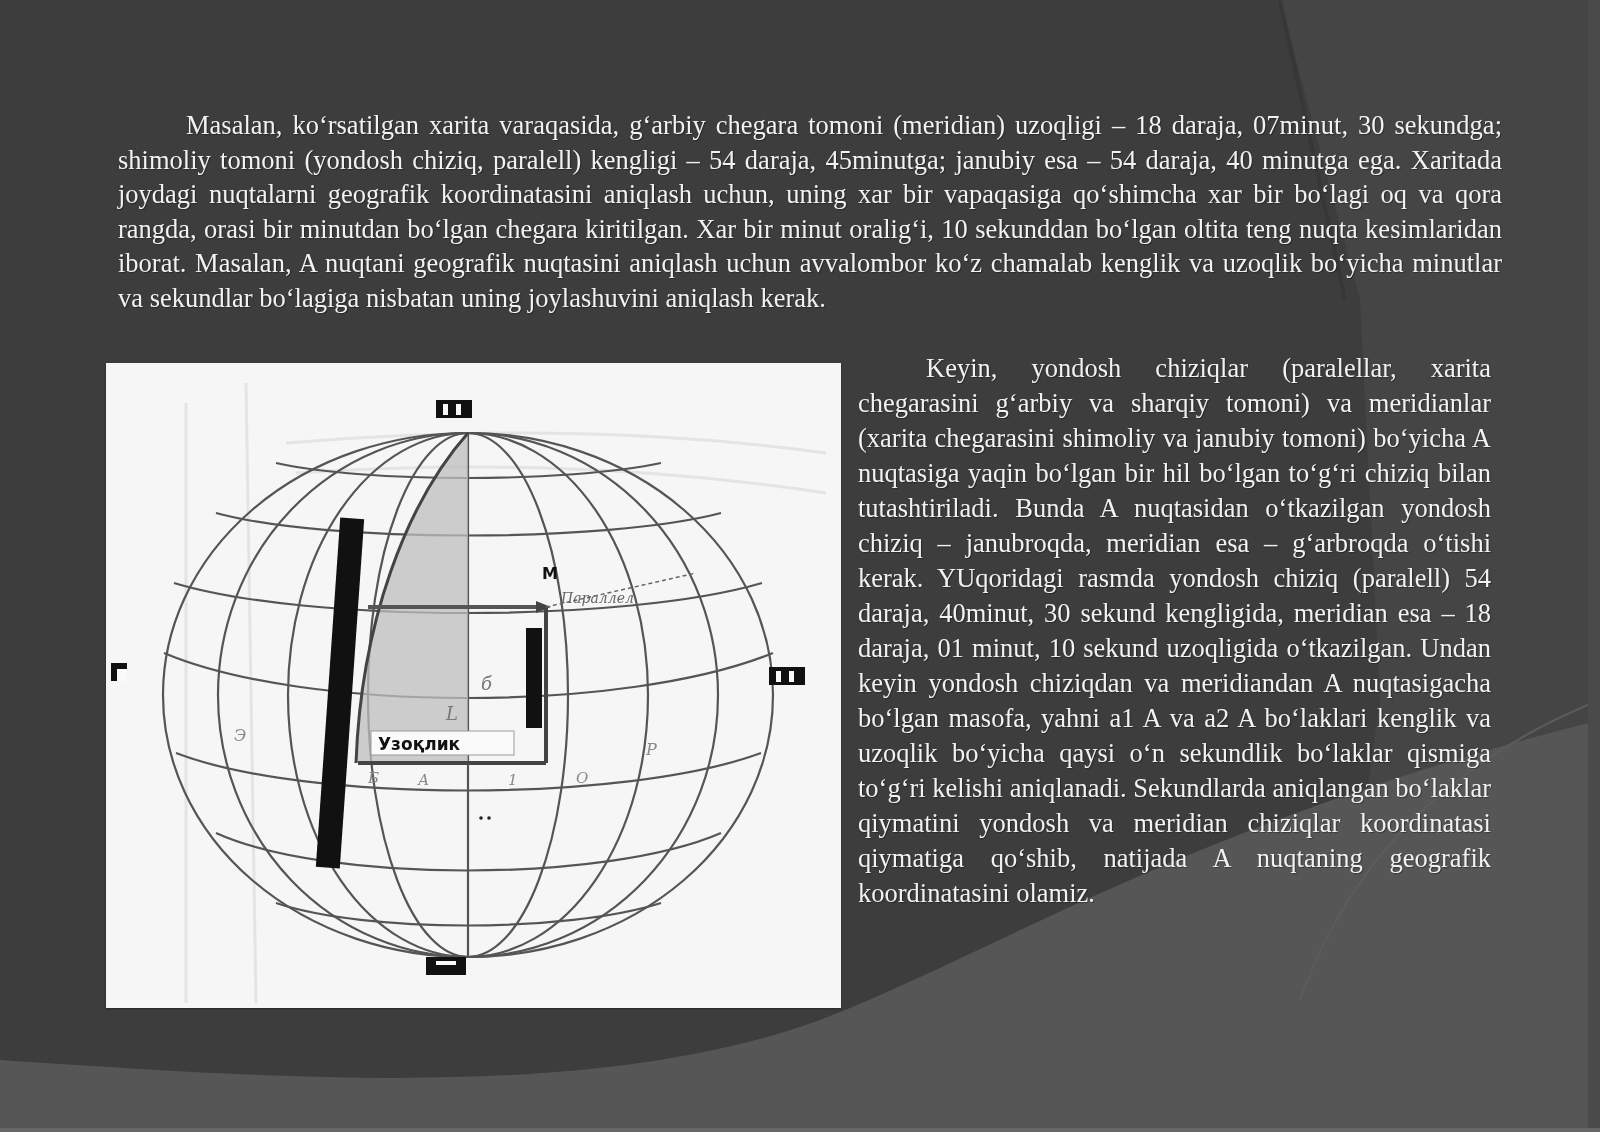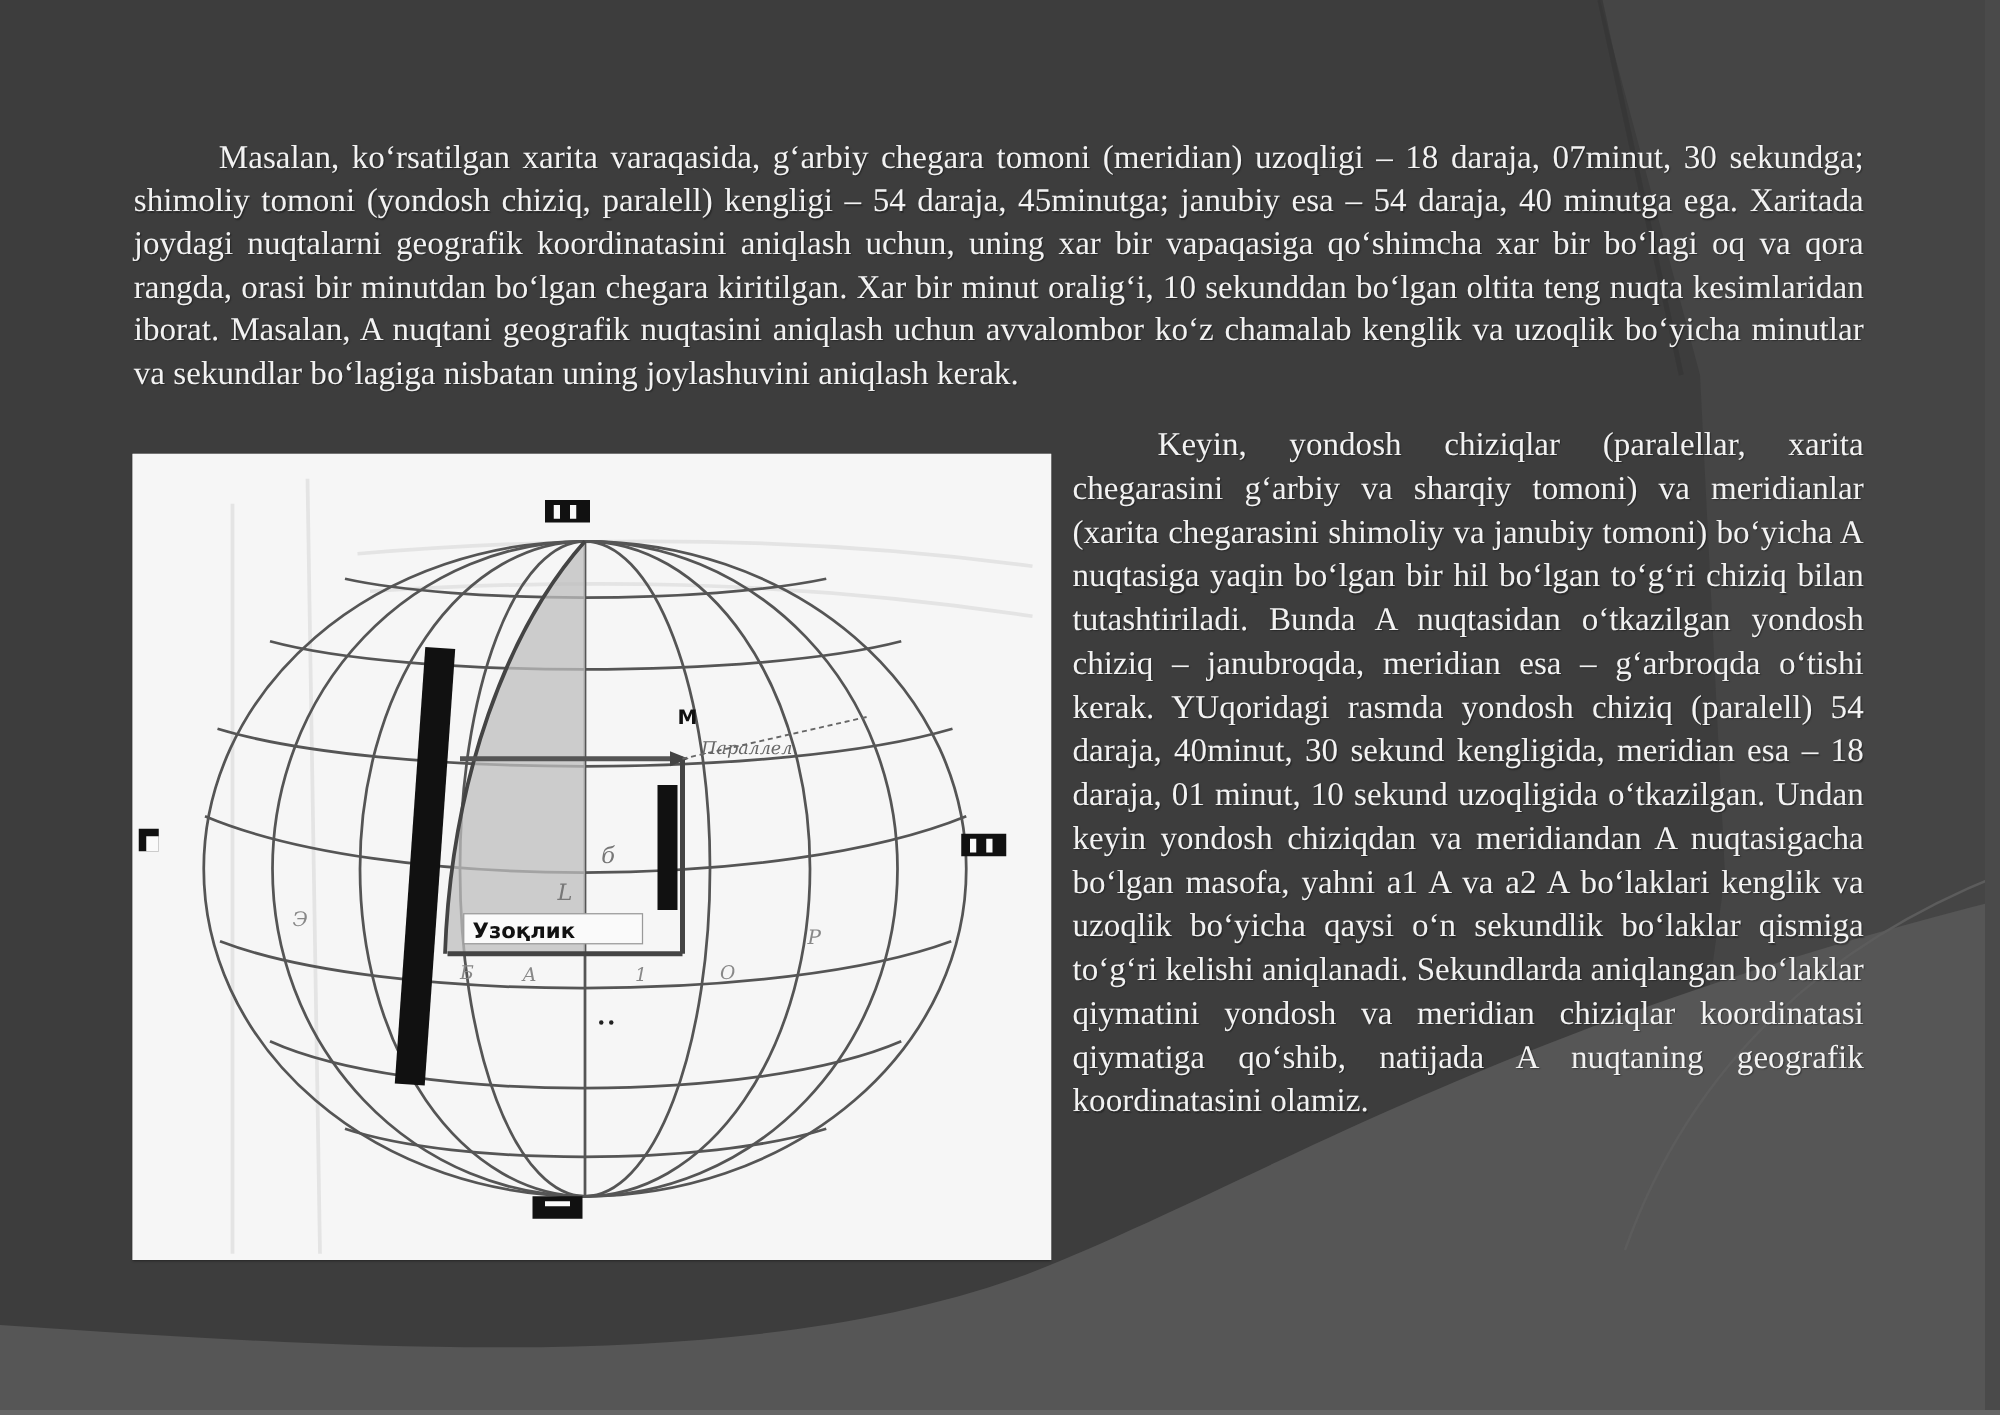--- a/index.html
+++ b/index.html
@@ -8,22 +8,22 @@
       background: #3d3d3d;
       font-family: "Liberation Serif", "DejaVu Serif", serif;
     }
     .bg { position: absolute; inset: 0; overflow: hidden; }
     .bg svg { position: absolute; left: 0; top: 0; }
     .slide { position: absolute; inset: 0; }
     .para {
       position: absolute; color: #f2f2f2; font-size: 26.5px; line-height: 34.6px;
       text-align: justify; text-shadow: 1px 1px 1px rgba(0,0,0,0.35);
     }
-    .para.top { left: 107px; top: 108px; width: 1384px; text-indent: 68px; }
-    .para.right { left: 858px; top: 338px; width: 633px; text-indent: 68px; line-height: 35px; }
+    .para.top { left: 118px; top: 108px; width: 1384px; text-indent: 68px; }
+    .para.right { left: 858px; top: 351px; width: 633px; text-indent: 68px; line-height: 35px; }
     .figure {
       position: absolute; left: 106px; top: 363px; width: 735px; height: 645px;
       background: #fafafa; box-shadow: 0 1px 2px rgba(0,0,0,0.4);
     }
     .figure svg { display: block; }
     .lbl { font-family: "DejaVu Sans", sans-serif; font-weight: bold; fill: #111; }
   </style>
 </head>
 <body>
 

